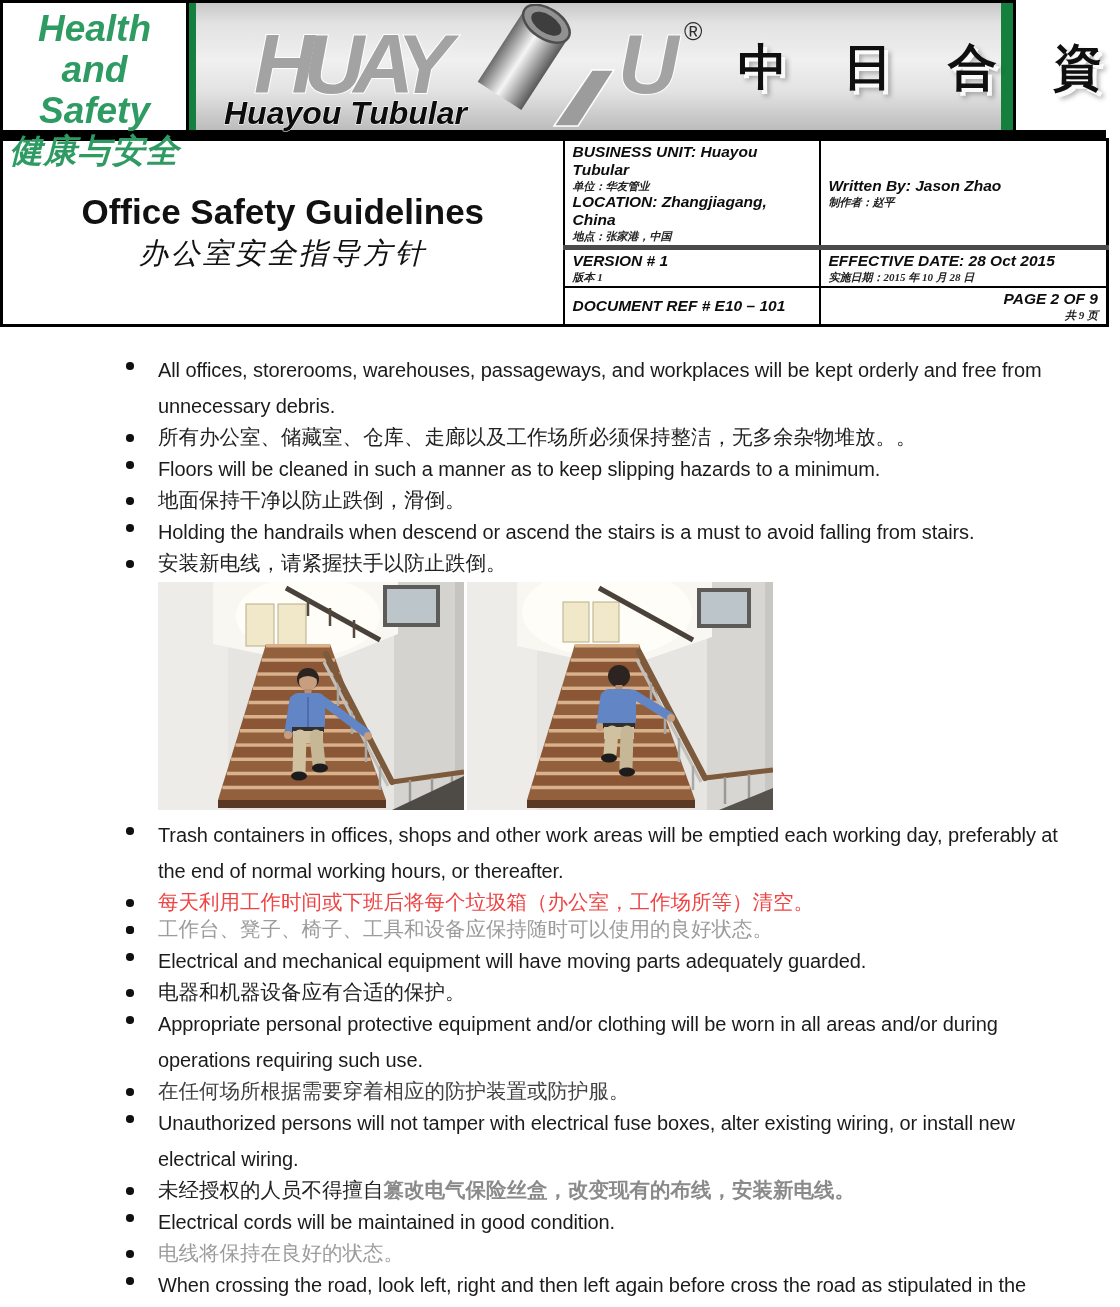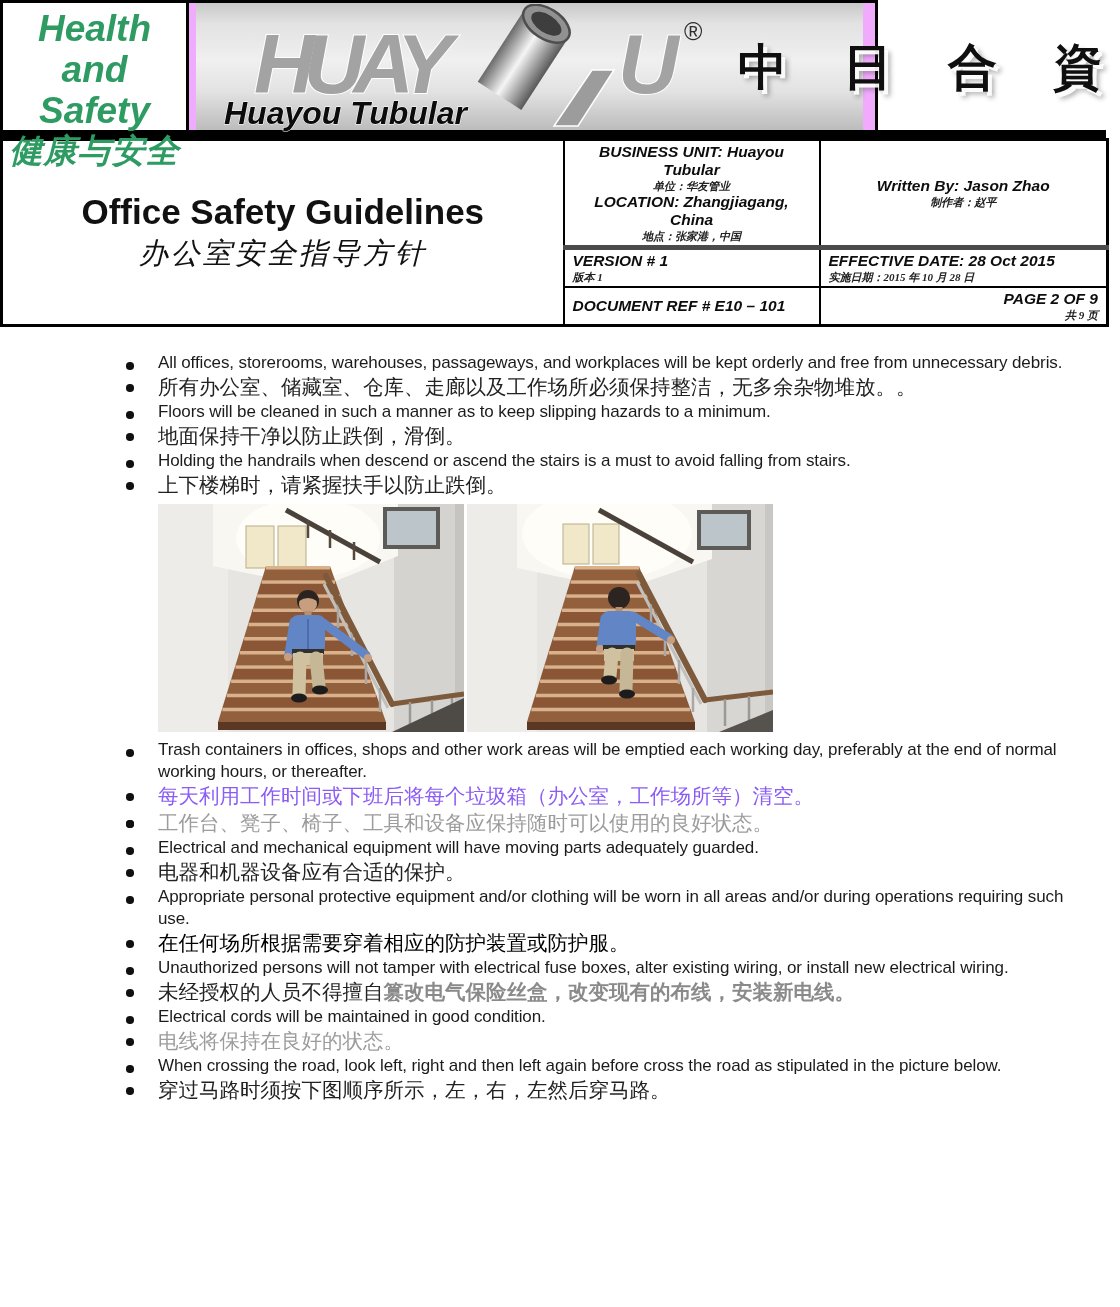--- a/index.html
+++ b/index.html
@@ -2,22 +2,22 @@
 <html><head>
 <meta charset="utf-8">
 <style>
   html,body{margin:0;padding:0;}
   body{
     width:1120px;height:1307px;background:#ffffff;position:relative;
     font-family:"Liberation Sans",sans-serif;color:#1b1b1b;overflow:hidden;
   }
   
   .banner{
-    width:878px;height:130px;border:3px solid #000;border-bottom:none;
-    box-sizing:border-box;display:flex;position:relative;background:#f0abfc;
+    width:1016px;height:130px;border:3px solid #000;border-bottom:none;
+    box-sizing:border-box;display:flex;position:relative;background:#15803d;
   }
   .badge{
     width:186px;box-sizing:border-box;border-right:3px solid #000;background:#fff;
     text-align:center;padding-top:5px;flex:none;
   }
   .badge-en{
     font-size:37px;font-weight:bold;font-style:italic;color:#2e9b62;line-height:41px;
   }
   .badge-zh{
     font-size:33px;font-weight:bold;font-style:italic;color:#2e9b62;line-height:40px;
@@ -37,37 +37,37 @@
   .hr-thick{width:1106px;height:8px;background:#000;}
   
   .doc-table{
     width:1106px;border-collapse:collapse;table-layout:fixed;
     border:3px solid #000;
   }
   .doc-table td{border:2px solid #000;vertical-align:middle;box-sizing:border-box;padding:2px 8px;}
   td.title-cell{width:562px;text-align:center;}
   td.col-mid{width:256px;}
   td.col-right{width:288px;}
-  tr.r1 td{height:66px;text-align:center;}
+  tr.r1 td{height:66px;}
   tr.r2 td{height:38px;}
   tr.r3 td{height:30px;}
   td.thickb{border-bottom:5px solid #4b4b4b;}
   .t-en{font-size:35px;font-weight:bold;letter-spacing:0px;color:#111;}
   .t-zh{font-size:29px;letter-spacing:3px;color:#111;font-family:"Liberation Serif",serif;margin-top:2px;font-style:italic;}
   .h-en{font-size:15.5px;font-weight:bold;font-style:italic;line-height:18px;color:#0d0d0d;}
   .h-zh{font-size:11px;font-weight:bold;font-style:italic;line-height:14px;color:#222;
         font-family:"Liberation Serif",serif;}
   .page-cell{text-align:right;}
   
   .content{margin:25px 0 0 121px;width:952px;}
   .bullet-item{position:relative;padding-left:37px;}
   .bullet-item .dot{
     position:absolute;left:5px;top:10px;width:7.5px;height:7.5px;border-radius:50%;background:#101010;
   }
-  .bullet-item.en{font-size:17px;line-height:22px;letter-spacing:-0.1px;}
+  .bullet-item.en{font-size:20px;line-height:36px;letter-spacing:-0.1px;}
   .bullet-item.zh{font-size:20.5px;line-height:27px;font-family:"Liberation Serif",serif;}
   .photos{display:flex;gap:3px;margin:5px 0 7px 37px;}
   .photo{width:306px;height:228px;display:block;flex:none;}
 </style>
 </head>
 <body>
 
 <div class="banner">
   <div class="badge">
     <div class="badge-en">Health and</div>
@@ -139,21 +139,21 @@
 </tbody>
   </table>
 
 <div class="content">
   <div id="list-before">
       <div class="bullet-item en"><span class="dot"></span><span><span style="color: rgb(27, 27, 27);">All offices, storerooms, warehouses, passageways, and workplaces will be kept orderly and free from unnecessary debris.</span></span></div>
       <div class="bullet-item zh"><span class="dot"></span><span><span style="color: rgb(34, 34, 34);">所有办公室、储藏室、仓库、走廊以及工作场所必须保持整洁，无多余杂物堆放。。</span></span></div>
       <div class="bullet-item en"><span class="dot"></span><span><span style="color: rgb(27, 27, 27);">Floors will be cleaned in such a manner as to keep slipping hazards to a minimum.</span></span></div>
       <div class="bullet-item zh"><span class="dot"></span><span><span style="color: rgb(34, 34, 34);">地面保持干净以防止跌倒，滑倒。</span></span></div>
       <div class="bullet-item en"><span class="dot"></span><span><span style="color: rgb(27, 27, 27);">Holding the handrails when descend or ascend the stairs is a must to avoid falling from stairs.</span></span></div>
-      <div class="bullet-item zh"><span class="dot"></span><span><span style="color: rgb(34, 34, 34);">上下楼梯时，请紧握扶手以防止跌倒。</span></span></div>
+      <div class="bullet-item zh"><span class="dot"></span><span><span style="color: rgb(34, 34, 34);">安装新电线，请紧握扶手以防止跌倒。</span></span></div>
     </div>
 
   <div class="photos">
 
     <svg class="photo" viewBox="0 0 306 228">
       <rect width="306" height="228" fill="#e7e5e1"></rect>
       <rect width="70" height="228" fill="#eeece8"></rect>
       <polygon points="236,0 306,0 306,228 236,228" fill="#d5d3cf"></polygon>
       <rect x="297" width="9" height="228" fill="#c6c4c0"></rect>
       <polygon points="55,0 240,0 240,52 160,84 55,62" fill="#f8f7f2"></polygon>
@@ -298,27 +298,27 @@
         <line x1="-7" y1="66" x2="-9" y2="88" stroke="#d0c2a1" stroke-width="13" stroke-linecap="round"></line>
         <line x1="8" y1="66" x2="7" y2="102" stroke="#c6b896" stroke-width="13" stroke-linecap="round"></line>
         <ellipse cx="-10" cy="92" rx="8" ry="4.5" fill="#1c1c1c"></ellipse>
         <ellipse cx="8" cy="106" rx="8" ry="4.5" fill="#1c1c1c"></ellipse>
       </g>
     </svg>
   </div>
 
   <div id="list-after">
       <div class="bullet-item en"><span class="dot"></span><span><span style="color: rgb(27, 27, 27);">Trash containers in offices, shops and other work areas will be emptied each working day, preferably at the end of normal working hours, or thereafter.</span></span></div>
-      <div class="bullet-item zh"><span class="dot"></span><span><span style="color: #8b5cf6;">每天利用工作时间或下班后将每个垃圾箱（办公室，工作场所等）清空。</span></span></div>
+      <div class="bullet-item zh"><span class="dot"></span><span><span style="color: #ef4444;">每天利用工作时间或下班后将每个垃圾箱（办公室，工作场所等）清空。</span></span></div>
       <div class="bullet-item en"><span class="dot"></span></div>
       <div class="bullet-item zh"><span class="dot"></span><span><span style="color: rgb(156, 156, 156);">工作台、凳子、椅子、工具和设备应保持随时可以使用的良好状态。</span></span></div>
       <div class="bullet-item en"><span class="dot"></span><span><span style="color: rgb(27, 27, 27);">Electrical and mechanical equipment will have moving parts adequately guarded.</span></span></div>
       <div class="bullet-item zh"><span class="dot"></span><span><span style="color: rgb(34, 34, 34);">电器和机器设备应有合适的保护。</span></span></div>
       <div class="bullet-item en"><span class="dot"></span><span><span style="color: rgb(27, 27, 27);">Appropriate personal protective equipment and/or clothing will be worn in all areas and/or during operations requiring such use.</span></span></div>
-      <div class="bullet-item zh"><span class="dot"></span><span><span style="color: #000000;">在任何场所根据需要穿着相应的防护装置或防护服。</span></span></div>
+      <div class="bullet-item zh"><span class="dot"></span><span><span style="color: #404040;">在任何场所根据需要穿着相应的防护装置或防护服。</span></span></div>
       <div class="bullet-item en"><span class="dot"></span><span><span style="color: rgb(27, 27, 27);">Unauthorized persons will not tamper with electrical fuse boxes, alter existing wiring, or install new electrical wiring.</span></span></div>
       <div class="bullet-item zh"><span class="dot"></span><span><span style="color: rgb(34, 34, 34);">未经授权的人员不得擅自</span><span style="color: rgb(138, 138, 138); font-weight: bold;">篡改电气保险丝盒，改变现有的布线，安装新电线。</span></span></div>
       <div class="bullet-item en"><span class="dot"></span><span><span style="color: rgb(27, 27, 27);">Electrical cords will be maintained in good condition.</span></span></div>
       <div class="bullet-item zh"><span class="dot"></span><span><span style="color: rgb(156, 156, 156);">电线将保持在良好的状态。</span></span></div>
       <div class="bullet-item en"><span class="dot"></span><span><span style="color: rgb(27, 27, 27);">When crossing the road, look left, right and then left again before cross the road as stipulated in the picture below.</span></span></div>
       <div class="bullet-item zh"><span class="dot"></span><span><span style="color: rgb(34, 34, 34);">穿过马路时须按下图顺序所示，左，右，左然后穿马路。</span></span></div>
     </div>
 </div>
 
 </body></html>

